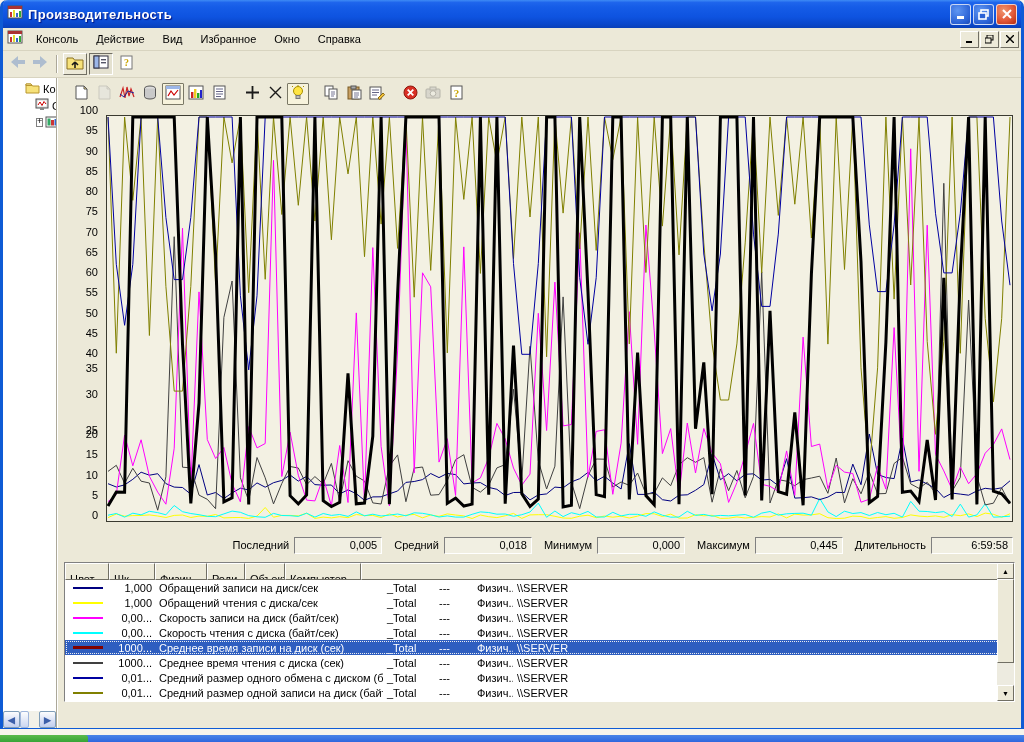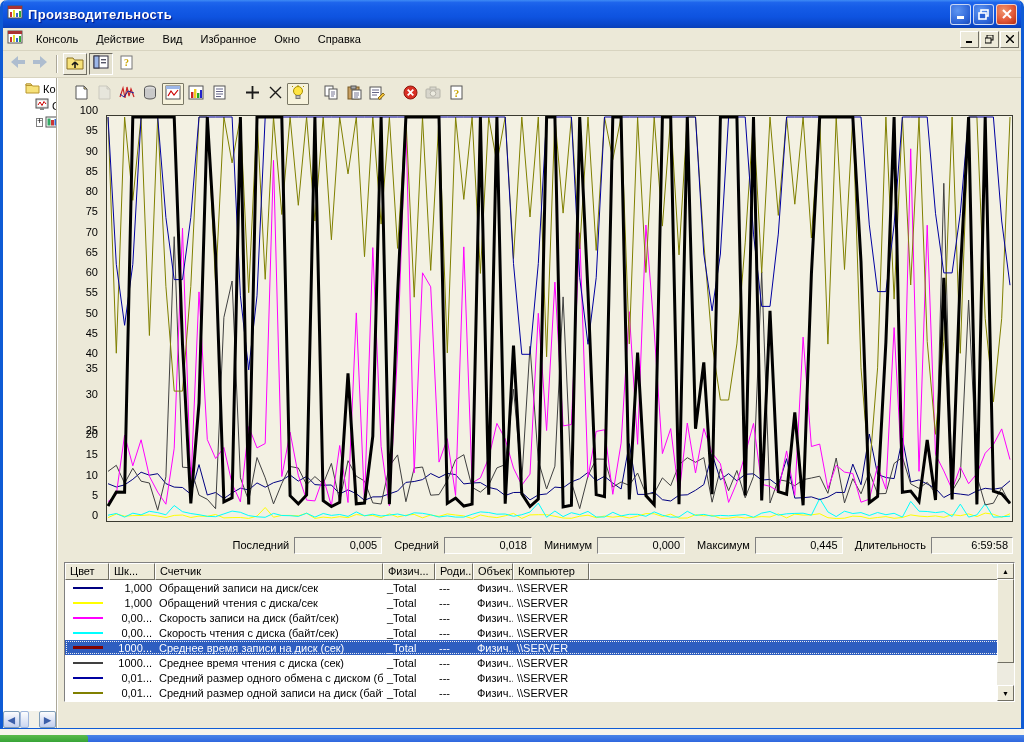--- a/index.html
+++ b/index.html
@@ -67,21 +67,21 @@
   
   .valuebar{height:26px;display:flex;align-items:center;justify-content:flex-end;padding-right:8px;font-size:11px;}
   .vb-label{margin-left:12px;margin-right:5px;}
   .vb-box{width:88px;height:17px;background:#F1EFE2;border:1px solid;border-color:#808080 #fff #fff #808080;
     box-sizing:border-box;text-align:right;padding:1px 4px 0 0;font-size:11px;}
   .vb-box.duration{width:82px;}
   
   .legend{margin:4px 6px 0 2px;height:140px;background:#fff;border:1px solid;border-color:#808080 #fff #fff #808080;
     position:relative;overflow:hidden;box-sizing:border-box;}
   .lg-header{display:flex;height:17px;background:#ECE9D8;font-size:11px;}
-  .lg-h{box-sizing:border-box;border:1px solid;border-color:#fff #716F64 #716F64 #fff;padding:1px 3px 0 4px;
+  .lg-h{box-sizing:border-box;border:1px solid;border-color:#fff #716F64 #716F64 #fff;padding:9px 3px 0 4px;
     white-space:nowrap;overflow:hidden;}
   .lg-row{display:flex;height:15px;font-size:11px;align-items:center;background:#fff;color:#000;}
   .lg-row.selected{background:#2E5EC0;color:#fff;outline:1px dotted #EEE;outline-offset:-2px;}
   .lg-c{box-sizing:border-box;padding:0 3px 0 4px;white-space:nowrap;overflow:hidden;}
   .swatch{width:30px;height:0;border-top-style:solid;margin:0 auto;}
   .lg-scroll{position:absolute;right:0;top:0;width:17px;height:100%;background:#EDEBE0;display:flex;flex-direction:column;}
   .cl-btn{height:16px;border:1px solid;border-color:#fff #716F64 #716F64 #fff;background:#ECE9D8;
     display:flex;align-items:center;justify-content:center;font-size:7px;color:#000;box-sizing:border-box;}
   .cl-thumb{flex:0 0 84px;margin:0;border:1px solid;border-color:#fff #716F64 #716F64 #fff;background:#ECE9D8;box-sizing:border-box;}
   .cl-track{flex:1;}
@@ -391,21 +391,20 @@
           <span class="vb-label nosel">Максимум</span>
           <div class="vb-box">0,445</div>
           <span class="vb-label nosel">Длительность</span>
           <div class="vb-box duration">6:59:58</div>
         </div>
 
       <div class="legend">
         <div class="lg-header" id="lg-header">
             <div class="lg-h nosel" style="width: 44px;">Цвет</div>
             <div class="lg-h nosel" style="width: 46px;">Шк...</div>
-            <div class="lg-h nosel" style="width: 228px;">Счетчик</div>
             <div class="lg-h nosel" style="width: 52px;">Физич...</div>
             <div class="lg-h nosel" style="width: 38px;">Роди...</div>
             <div class="lg-h nosel" style="width: 40px;">Объект</div>
             <div class="lg-h nosel" style="width: 76px;">Компьютер</div>
             <div class="lg-h nosel" style="flex: 1 1 0%;"></div>
           </div>
         <div id="lg-body">
             <div class="lg-row">
               <div class="lg-c" style="width: 44px;">
                 <div class="swatch" style="border-top-color: rgb(0, 0, 128); border-top-width: 2px;"></div>

